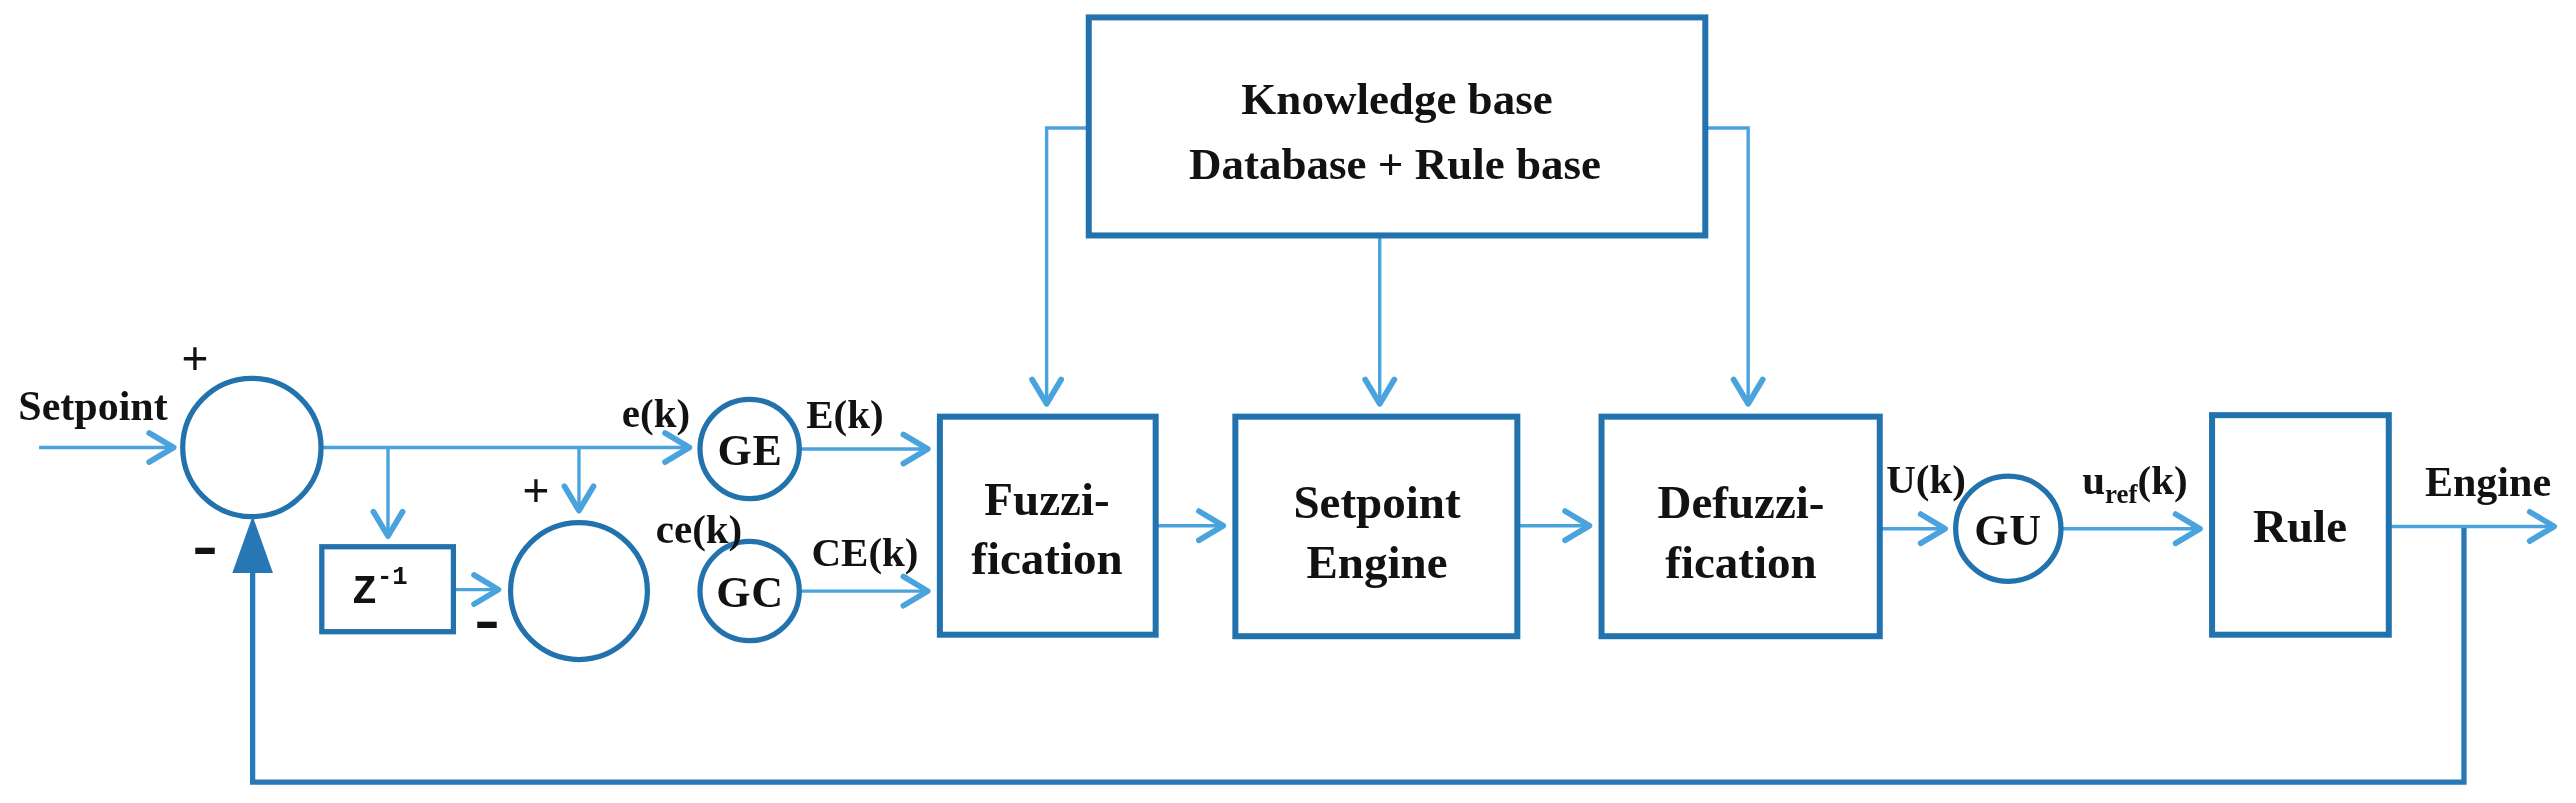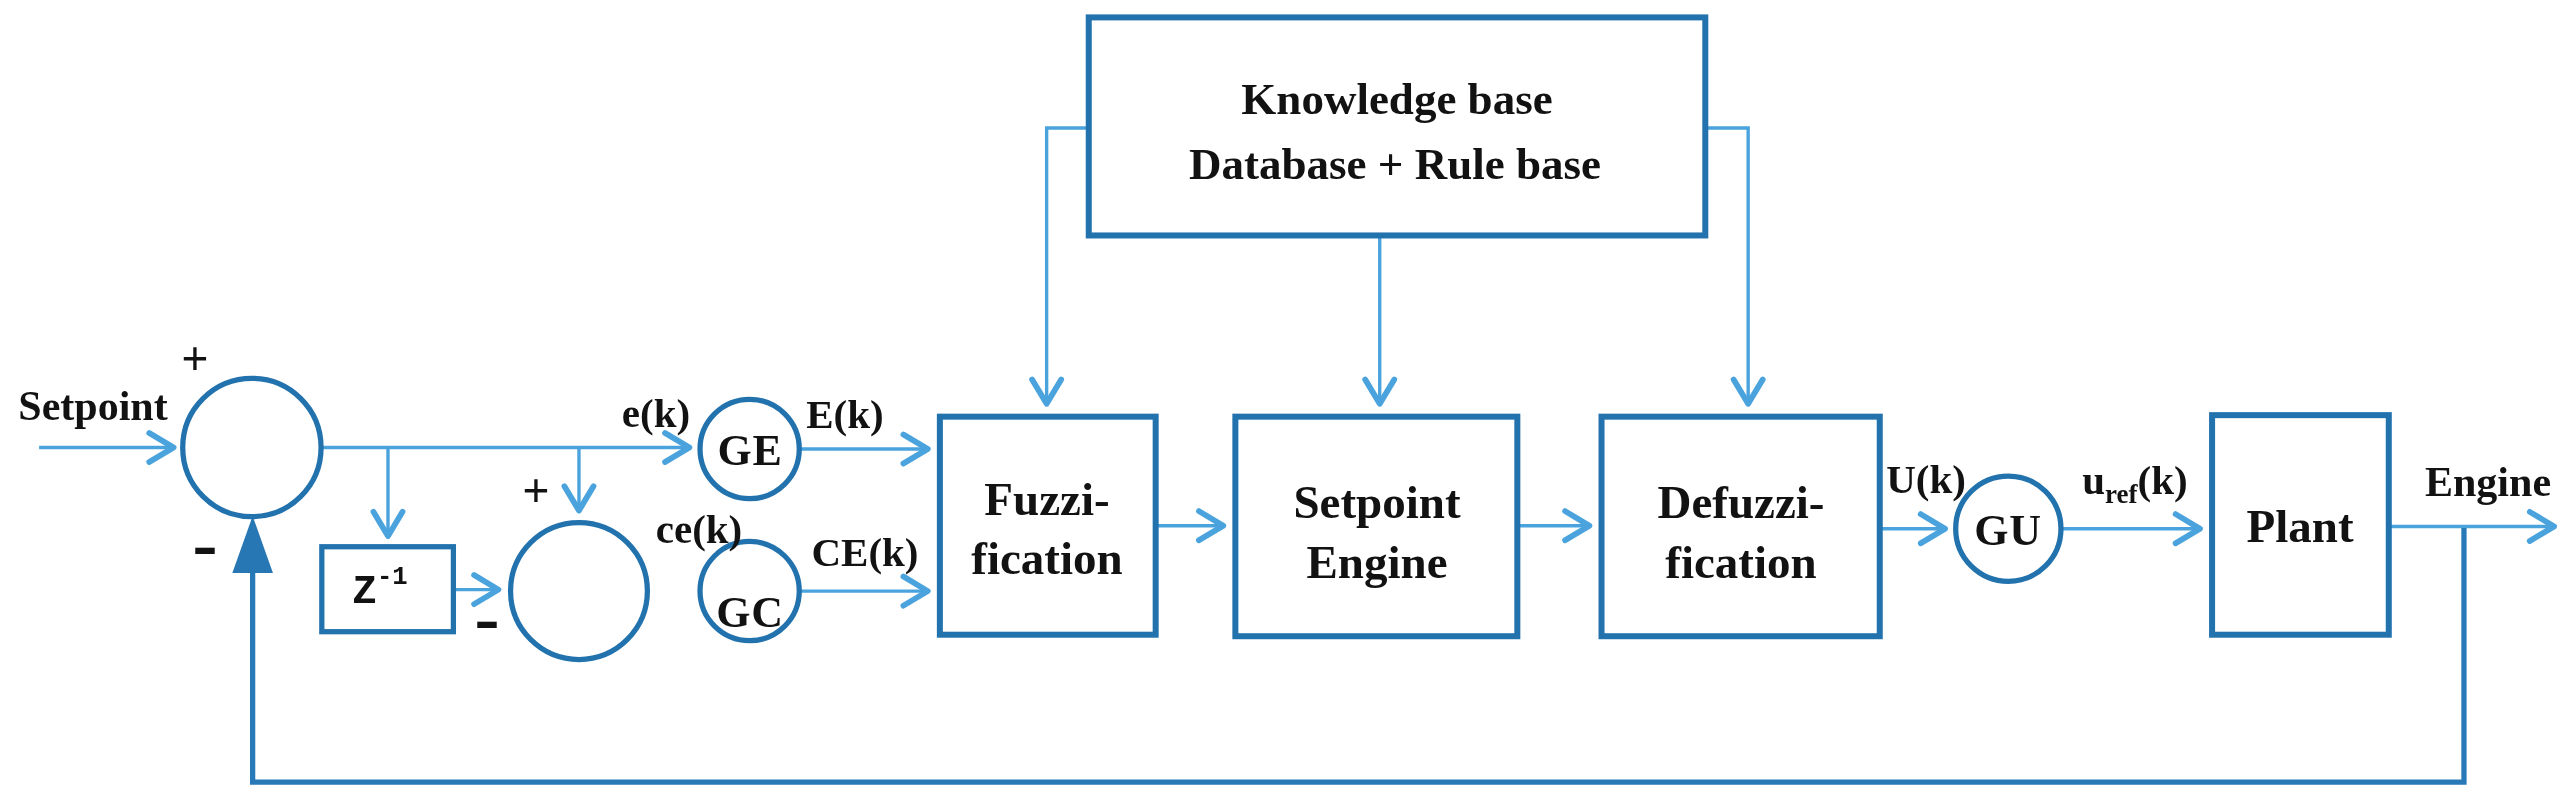--- a/index.html
+++ b/index.html
@@ -86,36 +86,36 @@
   <div class="lbl f-minus" style="left:487px;top:617px;">-</div>
 
   <div class="lbl f-z" style="left:380px;top:589px;font-family:Liberation Mono, monospace;"><span>Z</span><span class="sup">-1</span></div>
 
   <div class="lbl f-sig" style="left:656px;top:413px;">e(k)</div>
   <div class="lbl f-sig" style="left:845px;top:414px;">E(k)</div>
   <div class="lbl f-sig" style="left:699px;top:529px;">ce(k)</div>
   <div class="lbl f-sig" style="left:865px;top:552px;">CE(k)</div>
 
   <div class="lbl f-gain" style="left:750px;top:451px;">GE</div>
-  <div class="lbl f-gain" style="left:750px;top:593px;margin-top:20px;">GC</div>
+  <div class="lbl f-gain" style="left:750px;top:593px;">GC</div>
   <div class="lbl f-gain" style="left:2008px;top:531px;">GU</div>
 
   <div class="lbl f-kb" style="left:1397px;top:99px;">Knowledge base</div>
   <div class="lbl f-kb" style="left:1395px;top:164px;">Database + Rule base</div>
 
   <div class="lbl f-block" style="left:1047px;top:499px;">Fuzzi-</div>
   <div class="lbl f-block" style="left:1047px;top:558px;">fication</div>
 
   <div class="lbl f-block" style="left:1377px;top:502px;">Setpoint</div>
   <div class="lbl f-block" style="left:1377px;top:562px;text-align:center;">Engine</div>
 
   <div class="lbl f-block" style="left:1741px;top:502px;">Defuzzi-</div>
   <div class="lbl f-block" style="left:1741px;top:562px;">fication</div>
 
-  <div class="lbl f-block" style="left:2300px;top:526px;">Plant</div>
+  <div class="lbl f-block" style="left:2300px;top:526px;">Rule</div>
 
   <div class="lbl f-sig" style="left:1926px;top:479px;">U(k)</div>
 
   <div class="lbl f-sig" style="left:2135px;top:484px;"><span>u</span><span class="sub">ref</span><span>(k)</span></div>
 
   <div class="lbl f-io" style="left:2488px;top:482px;">Engine</div>
 
 </div>
 
 

